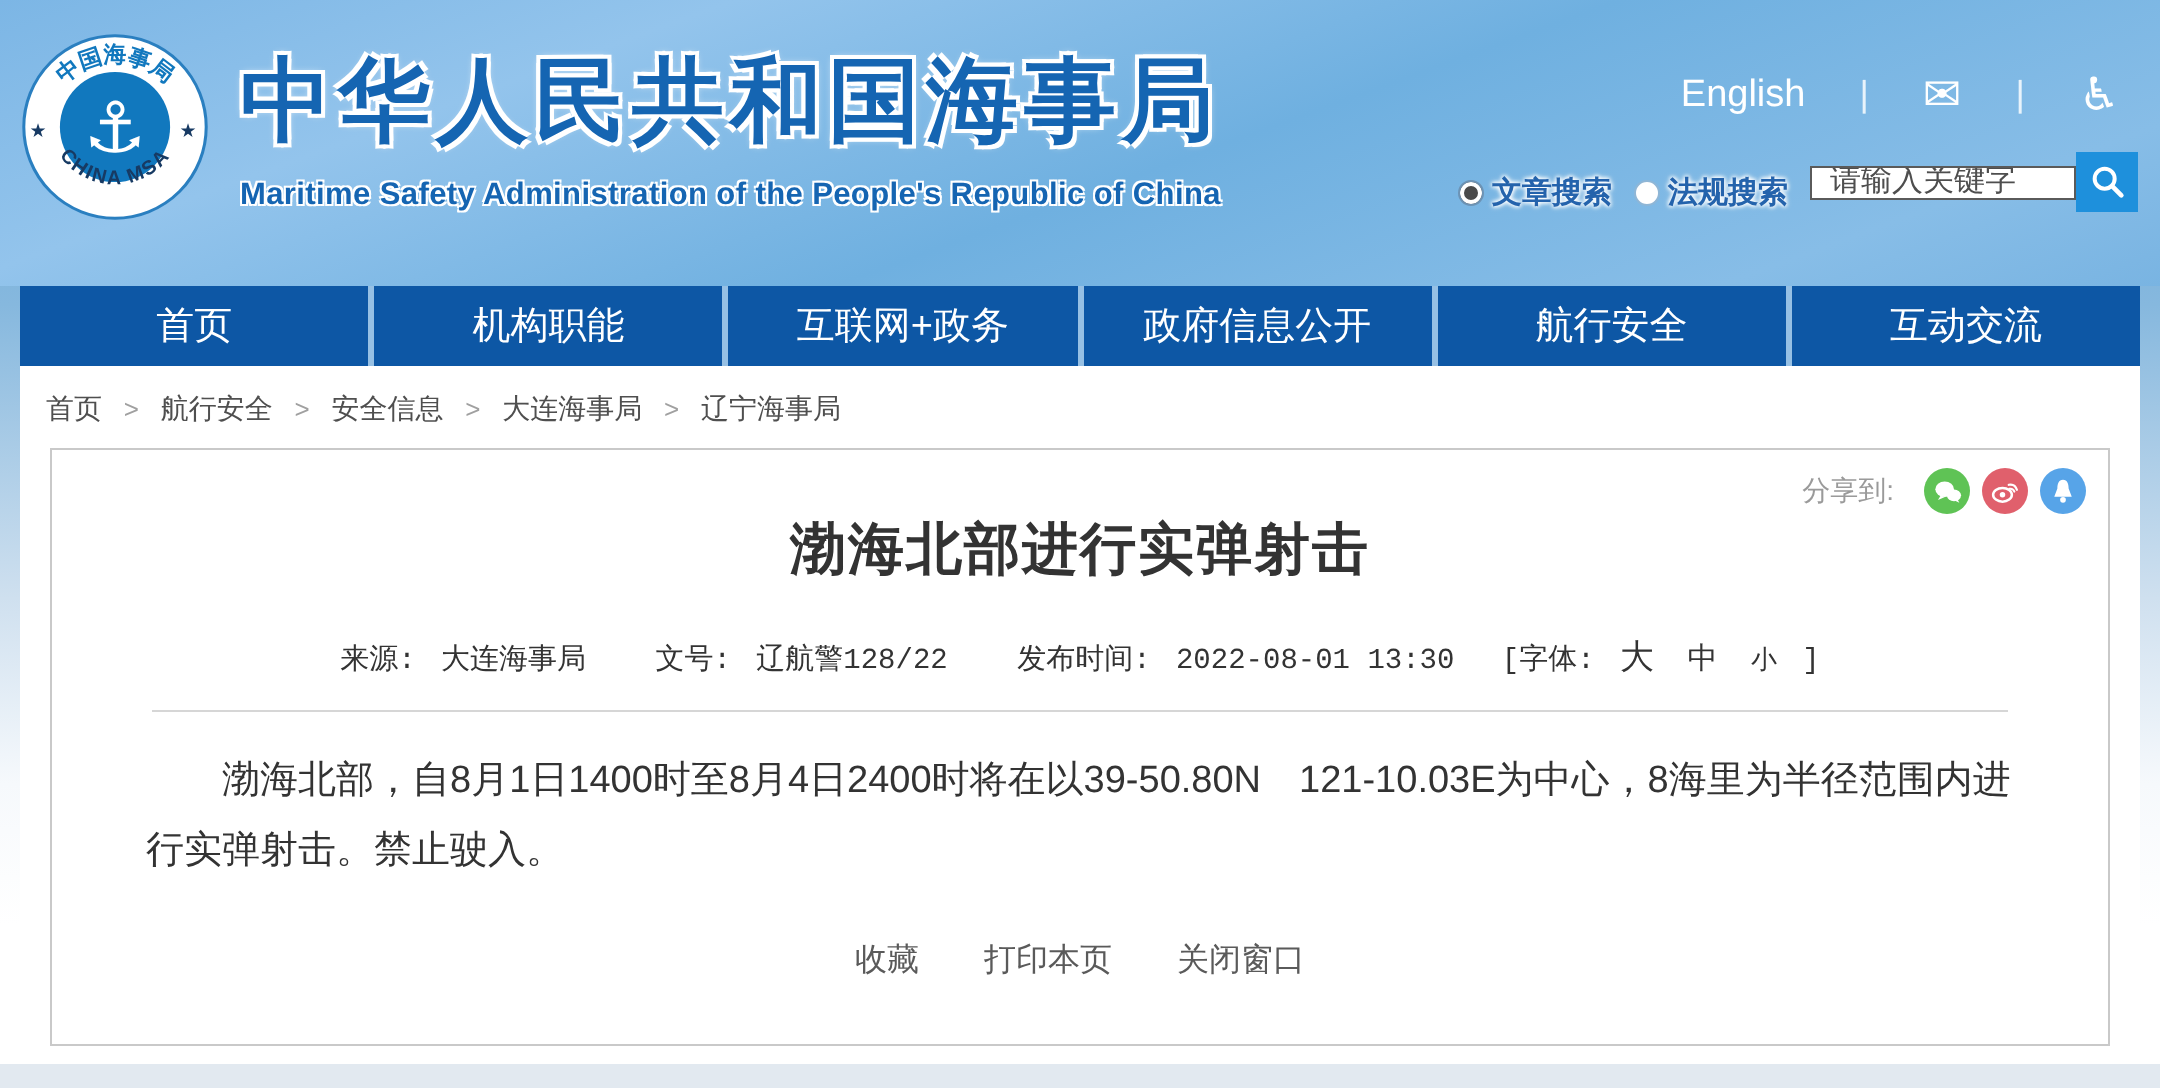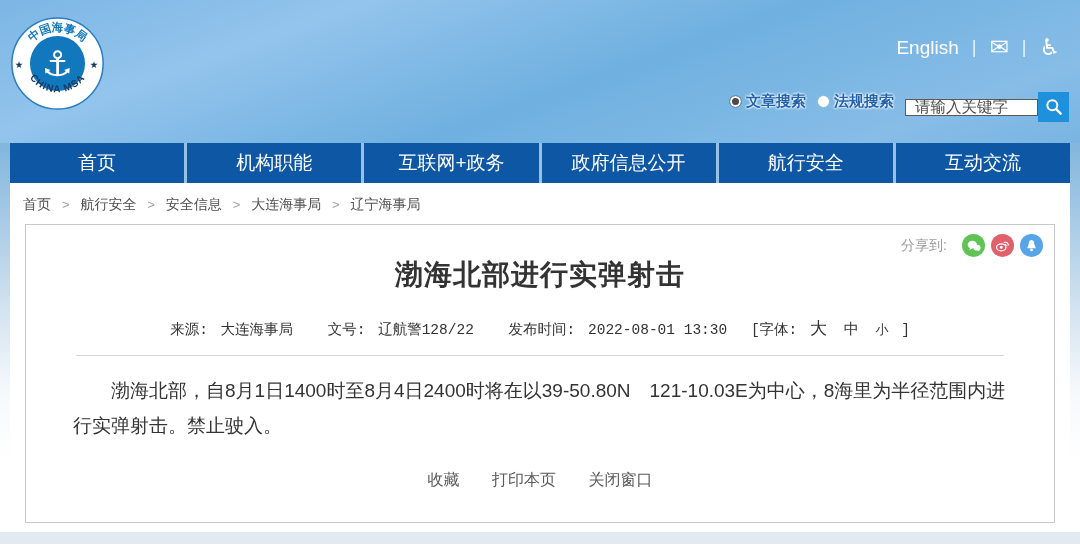--- a/index.html
+++ b/index.html
@@ -22,27 +22,27 @@
   .brand { position:absolute; left:120px; top:20px; white-space:nowrap; }
   .brand-cn {
     font-size:46px; font-weight:bold; color:#1565b2; letter-spacing:3px;
     text-shadow:-2px -2px 0 #fff, 2px -2px 0 #fff, -2px 2px 0 #fff, 2px 2px 0 #fff, 0 0 4px #fff;
   }
   .brand-en {
     margin-top:7px; font-size:15.5px; font-weight:bold; color:#1565b2; letter-spacing:0.2px;
     text-shadow:-1px -1px 0 #fff, 1px -1px 0 #fff, -1px 1px 0 #fff, 1px 1px 0 #fff;
   }
   .top-right {
-    position:absolute; right:20px; top:36px; display:flex; align-items:center; gap:13px;
+    position:absolute; right:20px; top:36px; display:flex; align-items:center; gap:27px;
     color:#fff; font-size:19px;
   }
   .top-right a { color:#fff; text-decoration:none; cursor:pointer; }
   .tr-sep { color:#e8f3fb; font-size:18px; }
   .glyph-icon { font-size:23px; line-height:1; cursor:pointer; }
-  .search-row { position:absolute; right:11px; top:92px; display:flex; align-items:flex-start; }
+  .search-row { position:absolute; right:11px; top:76px; display:flex; align-items:flex-end; }
   .radio-group { display:flex; align-items:center; margin-right:11px; cursor:pointer; }
   .radio {
     width:13px; height:13px; border-radius:50%; background:#fff; margin-right:4px;
     border:1px solid #8fb6d6;
   }
   .radio.selected { background:#4a4a4a; box-shadow:inset 0 0 0 2px #fff; border:1px solid #6c93b5; }
   .radio-label {
     font-size:15px; font-weight:bold; color:#2463ac;
     text-shadow:0 0 2px #fff,0 0 2px #fff,0 0 3px #fff;
   }
@@ -121,20 +121,24 @@
         <textPath href="#arcTop" startOffset="50%" text-anchor="middle">中国海事局</textPath>
       </text>
       <text font-size="10.5" font-weight="bold" fill="#173a63" letter-spacing="1">
         <textPath href="#arcBot" startOffset="50%" text-anchor="middle">CHINA MSA</textPath>
       </text>
       <text x="5" y="55" font-size="10" fill="#173a63">★</text>
       <text x="84" y="55" font-size="10" fill="#173a63">★</text>
       <text x="50" y="63" text-anchor="middle" font-size="37" fill="#ffffff">⚓</text>
     </svg>
 
+    <div class="brand">
+      <div class="brand-cn">中华人民共和国海事局</div>
+      <div class="brand-en">Maritime Safety Administration of the People's Republic of China</div>
+    </div>
 
     <div class="top-right">
       <a>English</a>
       <span class="tr-sep">|</span>
       <span class="glyph-icon">✉</span>
       <span class="tr-sep">|</span>
       <span class="glyph-icon">♿</span>
     </div>
 
     <div class="search-row">

